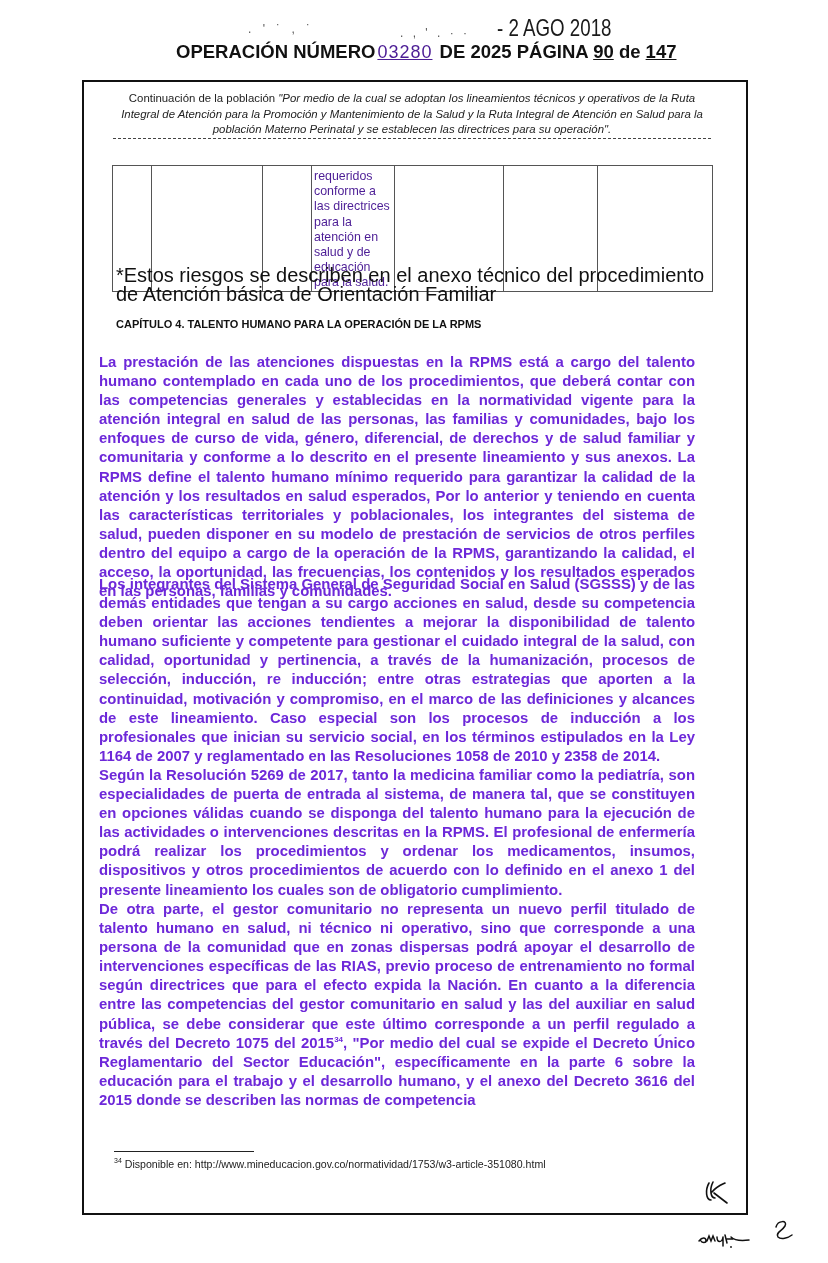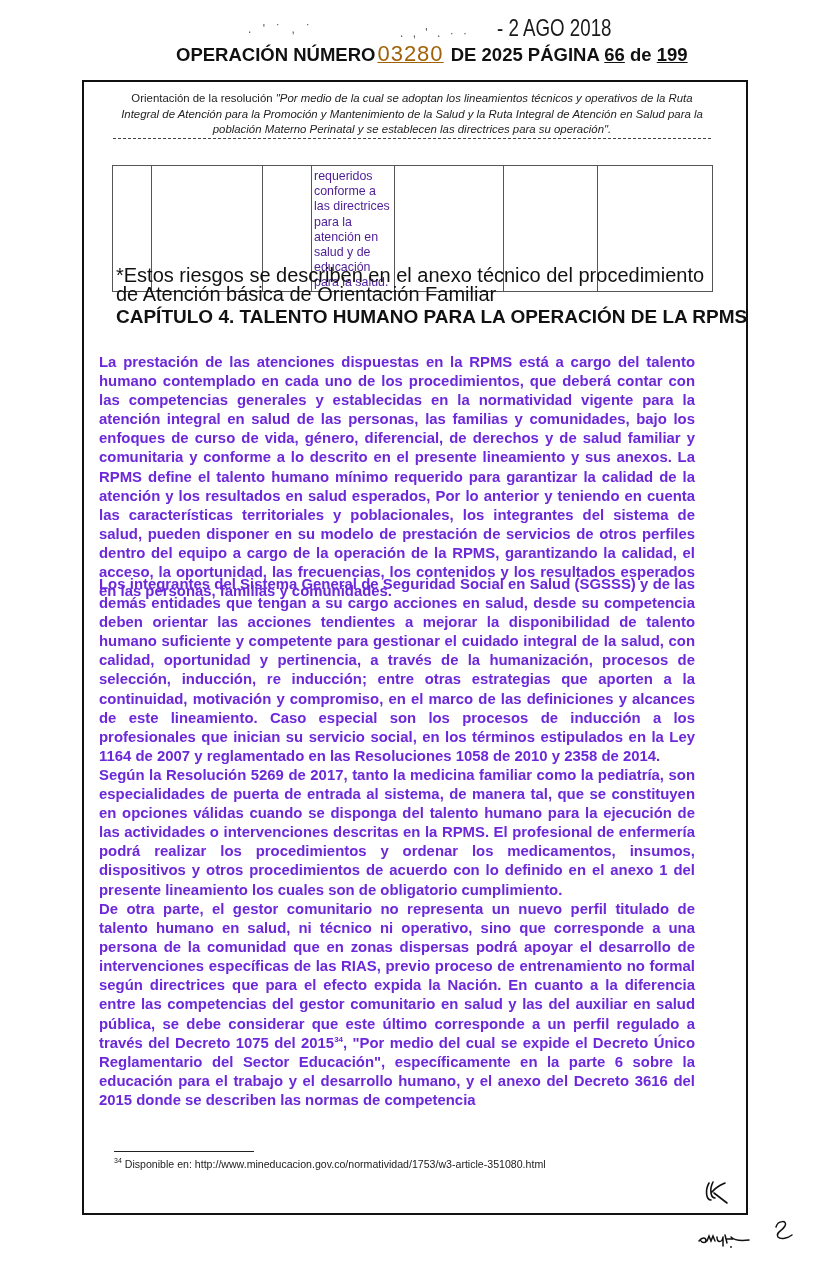--- a/index.html
+++ b/index.html
@@ -46,25 +46,25 @@
       position: absolute;
       left: 176px;
       top: 41px;
       font-size: 18.5px;
       font-weight: bold;
       white-space: nowrap;
       color: #111;
     }
     .res-header .num {
       font-weight: normal;
-      font-size: 22px;
+      font-size: 18px;
       letter-spacing: 1px;
       text-decoration: underline;
       text-decoration-thickness: 1px;
-      color: #a16207;
+      color: #4c1d95;
       padding: 0 2px;
     }
     .res-header .u {
       text-decoration: underline;
     }
     .frame {
       position: absolute;
       left: 82px;
       top: 80px;
       width: 662px;
@@ -114,22 +114,22 @@
       position: absolute;
       left: 116px;
       top: 266px;
       width: 600px;
       font-size: 20px;
       line-height: 19px;
     }
     .chapter-title {
       position: absolute;
       left: 116px;
-      top: 306px;
-      font-size: 19px;
+      top: 318px;
+      font-size: 11px;
       font-weight: bold;
       white-space: nowrap;
     }
     .para {
       position: absolute;
       left: 99px;
       width: 596px;
       font-size: 14.9px;
       line-height: 19.1px;
       text-align: justify;
@@ -171,29 +171,29 @@
 </head>
 <body>
 
 <div class="stamp-dots">. ' ˙ ,  ˙</div>
 <div class="stamp-dots2">. , ' . ·  ·</div>
 <div class="stamp-date">- 2 AGO 2018</div>
 
 <div class="res-header">
   <span>OPERACIÓN NÚMERO</span><span class="num">03280</span>
   <span>DE 2025 PÁGINA</span>
-  <span class="u">66</span>
+  <span class="u">90</span>
   <span>de</span>
-  <span class="u">199</span>
+  <span class="u">147</span>
 </div>
 
 <div class="frame"></div>
 
 <div class="continuation">
-  <span>Orientación de la resolución </span><i>"Por medio de la cual se adoptan los lineamientos técnicos y operativos  de la Ruta Integral de Atención para la Promoción y Mantenimiento de la Salud y la Ruta Integral de Atención en Salud para la población Materno Perinatal y se establecen las directrices para su operación".</i>
+  <span>Continuación de la población </span><i>"Por medio de la cual se adoptan los lineamientos técnicos y operativos  de la Ruta Integral de Atención para la Promoción y Mantenimiento de la Salud y la Ruta Integral de Atención en Salud para la población Materno Perinatal y se establecen las directrices para su operación".</i>
 </div>
 <div class="dash-rule"></div>
 
 <table class="frag-table">
   <colgroup>
     <col style="width:39px">
     <col style="width:111px">
     <col style="width:49px">
     <col style="width:83px">
     <col style="width:109px">

